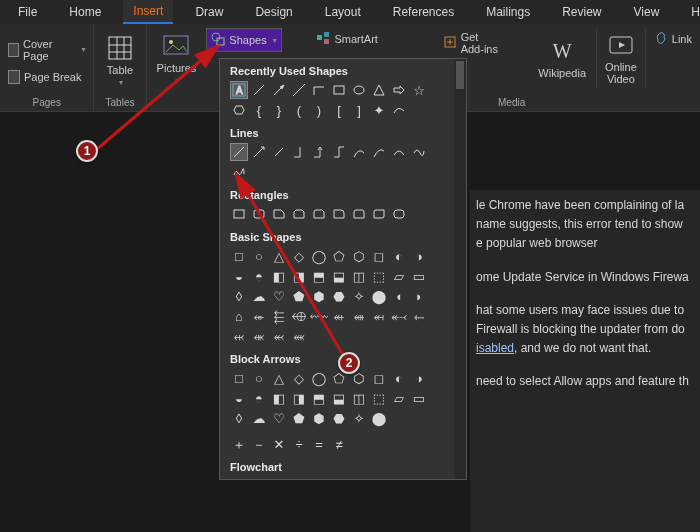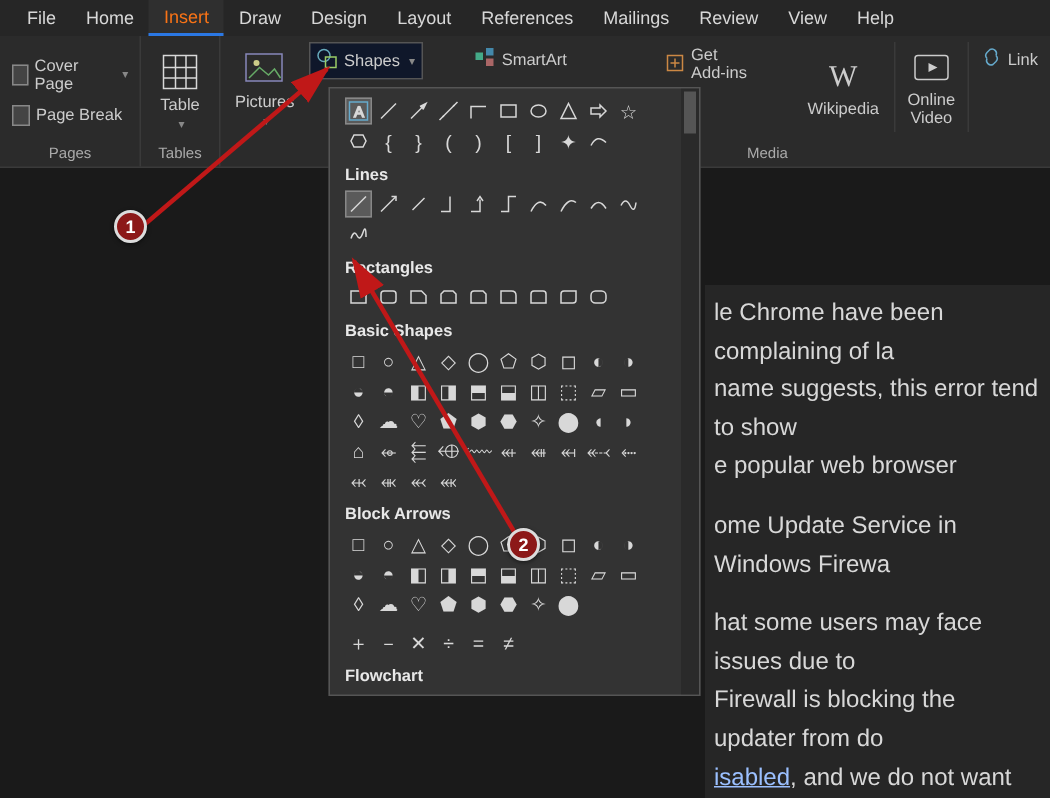--- a/index.html
+++ b/index.html
@@ -1,19 +1,19 @@
 <!DOCTYPE html>
 <html><head>
 <meta charset="utf-8">
 <style>
   * { box-sizing: border-box; margin: 0; padding: 0; font-family: "Segoe UI", Arial, sans-serif; }
   body { width: 700px; height: 532px; overflow: hidden; background: #1a1a1a; color: #e8e8e8; position: relative; font-size: 12px; }
   
   
-  .menubar { display: flex; background: #262626; height: 24px; align-items: center; padding-left: 8px; gap: 0; }
+  .menubar { display: flex; background: #262626; height: 24px; align-items: center; padding-left: 8px; gap: 12px; }
   .menubar .item { padding: 4px 10px; cursor: pointer; color: #d8d8d8; font-size: 12px; }
   .menubar .item.active { color: #f97316; border-bottom: 2px solid #2b78e4; background: #2f2f2f; }
   
   
   .ribbon { background: #2b2b2b; height: 88px; display: flex; border-bottom: 1px solid #3a3a3a; }
   .ribbon-group { display: flex; flex-direction: column; justify-content: space-between; border-right: 1px solid #3a3a3a; padding: 2px 4px 0 4px; position: relative; }
   .ribbon-group .label { font-size: 10px; color: #aaa; text-align: center; padding: 2px 0 3px 0; }
   .ribbon-group .content { flex: 1; display: flex; align-items: center; gap: 4px; }
   .ribbon-btn { display: flex; align-items: center; gap: 4px; padding: 3px 4px; color: #ccc; font-size: 11px; cursor: pointer; }
   .ribbon-big { display: flex; flex-direction: column; align-items: center; justify-content: center; gap: 2px; padding: 2px 6px; cursor: pointer; height: 60px; }
@@ -28,21 +28,21 @@
   .dropdown .scrollbar .thumb { position: absolute; top: 2px; left: 2px; width: 8px; height: 28px; background: #555; }
   .dp-section { padding: 6px 10px 2px 10px; }
   .dp-title { font-size: 11px; font-weight: bold; color: #e8e8e8; margin-bottom: 4px; }
   .dp-grid { display: flex; flex-wrap: wrap; gap: 2px; padding-right: 14px; }
   .shape-item { width: 18px; height: 18px; display: flex; align-items: center; justify-content: center; cursor: pointer; }
   .shape-item.selected { background: #5a5a5a; border: 1px solid #888; }
   .shape-item svg, .shape-item .glyph { stroke: #d8d8d8; fill: none; }
   .glyph { color: #d8d8d8; font-size: 13px; line-height: 1; }
   
   
-  .doc { position: absolute; left: 470px; top: 190px; right: 0; bottom: 0; background: #262626; color: #d8d8d8; font-size: 16px; line-height: 1.6; padding: 6px; }
+  .doc { position: absolute; left: 470px; top: 190px; right: 0; bottom: 0; background: #262626; color: #d8d8d8; font-size: 12px; line-height: 1.6; padding: 6px; }
   .doc p { margin-bottom: 14px; }
   .underline { text-decoration: underline; color: #9bc0ff; }
   
   
   .anno-badge { position: absolute; width: 22px; height: 22px; background: #8c1818; border: 2px solid #dcdcdc; border-radius: 50%; color: #fff; font-weight: bold; font-size: 12px; display: flex; align-items: center; justify-content: center; z-index: 20; box-shadow: 0 1px 3px rgba(0,0,0,.5); }
   .anno-arrow { position: absolute; z-index: 19; pointer-events: none; }
   .page-icon { display: inline-block; width: 12px; height: 14px; border: 1px solid #888; background: #444; position: relative; }
 </style>
 </head>
 <body>
@@ -104,21 +104,21 @@
             <svg width="26" height="22">
               <rect x="1" y="1" width="24" height="18" fill="none" stroke="#88b"></rect>
               <circle cx="8" cy="7" r="2" fill="#cc8"></circle>
               <path d="M3 17 L10 10 L16 15 L20 11 L24 17" fill="none" stroke="#6a6"></path>
             </svg>
           </span>
         <span class="lbl">Pictures</span>
           <span class="caret">▾</span>
       </div>
       <div class="col" style="gap:2px;">
-        <div class="ribbon-btn" style="background:#0f172a;border:1px solid #555;">
+        <div class="ribbon-btn" style="background:#4c1d95;border:1px solid #555;">
           <span><svg width="14" height="14">
                 <circle cx="5" cy="5" r="4" fill="none" stroke="#6ab"></circle>
                 <rect x="6" y="6" width="7" height="7" fill="none" stroke="#9c6"></rect>
               </svg></span>
           <span>Shapes</span>
             <span class="caret">▾</span>
         </div>
       </div>
       <div style="width:28px"></div>
       <div class="ribbon-btn">
@@ -167,20 +167,21 @@
     </div>
   </div>
 </div>
 
 <div class="dropdown">
   <div class="scrollbar">
       <div class="thumb"></div>
     </div>
 
   <div class="dp-section">
+    <div class="dp-title">Recently Used Shapes</div>
     <div class="dp-grid">
       <div class="shape-item selected">
           <svg width="14" height="14">
             <rect x="1" y="1" width="12" height="12" fill="none" stroke="#6ac"></rect>
             <text x="4" y="11" font-size="10" fill="#6ac">A</text>
           </svg>
         </div>
       <div class="shape-item">
           <svg width="14" height="14">
             <line x1="2" y1="12" x2="12" y2="2" stroke="#d8d8d8"></line>
@@ -631,20 +632,21 @@
 </div>
 
 <div class="doc">
   <p><span>le Chrome have been complaining of la</span><br>
      <span>name suggests, this error tend to show</span><br>
      <span>e popular web browser</span></p>
   <p><span>ome Update Service in Windows Firewa</span></p>
   <p><span>hat some users may face issues due to</span><br>
      <span>Firewall is blocking the updater from do</span><br>
      <span class="underline">isabled</span><span>, and we do not want that.</span></p>
+  <p><span>need to select Allow apps and feature th</span></p>
 </div>
 
 <svg class="anno-arrow" style="left:88px;top:40px;" width="150" height="120">
   <defs>
       <marker id="ah1" markerWidth="10" markerHeight="10" refX="8" refY="3" orient="auto">
         <path d="M0 0 L9 3 L0 6 Z" fill="#c01818"></path>
       </marker>
     </defs>
   <line x1="8" y1="110" x2="130" y2="6" stroke="#c01818" stroke-width="3" marker-end="url(#ah1)"></line>
 </svg>

